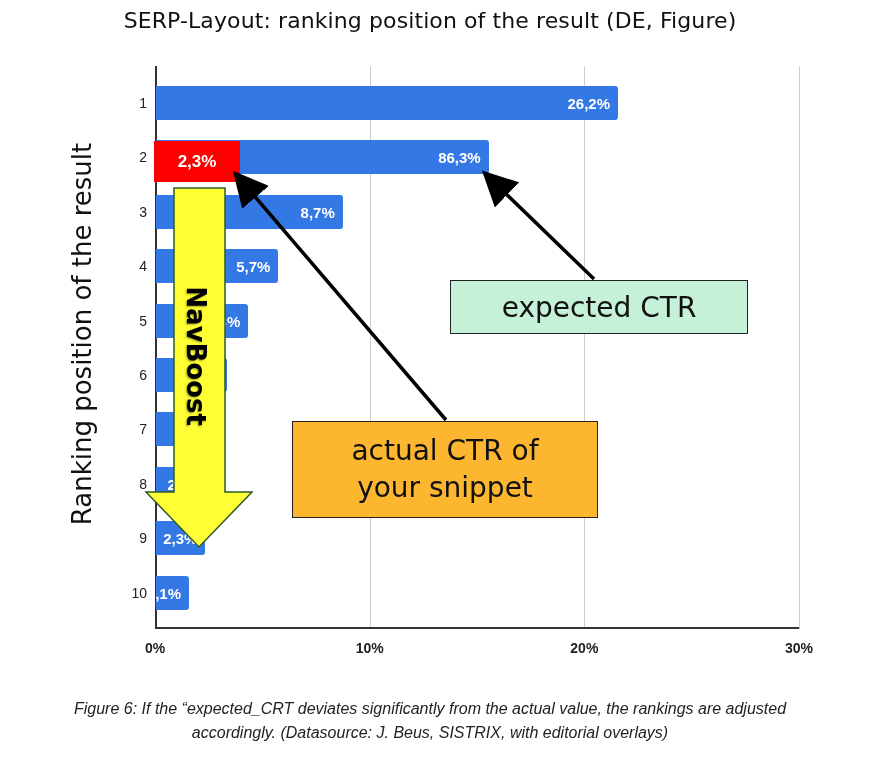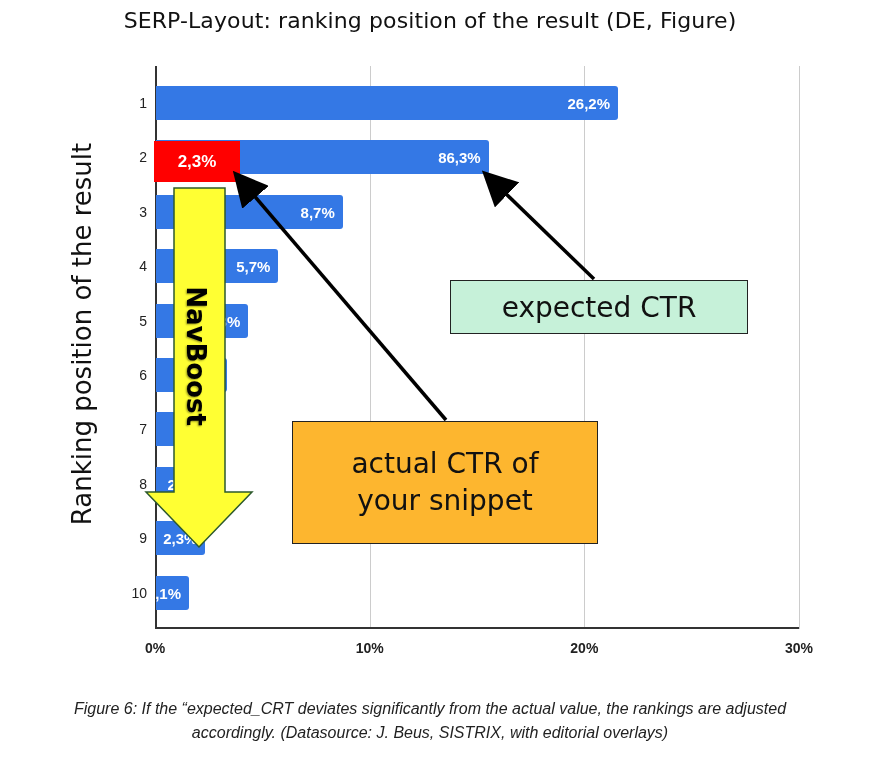--- a/index.html
+++ b/index.html
@@ -11,21 +11,21 @@
     .axis-y { position: absolute; left: 0; top: 0; bottom: 0; width: 2px; background: #333; }
     .axis-x { position: absolute; left: 0; right: 0; bottom: 0; height: 2px; background: #333; }
     .cat { position: absolute; left: -40px; width: 32px; text-align: right; font-size: 14px; color: #222; transform: translateY(-50%); }
     .bar { position: absolute; left: 1px; height: 34px; background: #3478e5; border-radius: 0 3px 3px 0; transform: translateY(-50%); }
     .bar-label { position: absolute; right: 8px; top: 50%; transform: translateY(-50%); color: #fff; font-weight: bold; font-size: 15px; white-space: nowrap; }
     .xtick { position: absolute; top: 574px; font-size: 14px; font-weight: bold; color: #222; transform: translateX(-50%); }
     .red-box { position: absolute; left: 154px; top: 141px; width: 86px; height: 41px; background: #ff0000; color: #fff; font-weight: bold; font-size: 17px; display: flex; align-items: center; justify-content: center; }
     .overlay-svg { position: absolute; left: 0; top: 0; }
     .navboost-text { position: absolute; left: 196px; top: 356px; transform: translate(-50%, -50%) rotate(90deg); font-family: "DejaVu Sans", sans-serif; font-weight: bold; font-size: 26px; color: #000; white-space: nowrap; text-shadow: 1px 1px 2px rgba(0,0,0,0.4); }
     .box-expected { position: absolute; left: 444px; top: 280px; width: 298px; height: 54px; background: #c6f1d9; border: 1.5px solid #222; display: flex; align-items: center; justify-content: center; font-family: "DejaVu Sans", sans-serif; font-size: 28px; color: #111; box-sizing: border-box; margin-left: 6px; }
-    .box-actual { position: absolute; left: 292px; top: 421px; width: 306px; height: 123px; background: #fdb62f; border: 1.5px solid #222; display: flex; flex-direction: column; align-items: center; justify-content: center; font-family: "DejaVu Sans", sans-serif; font-size: 28px; color: #111; box-sizing: border-box; line-height: 1.3; }
+    .box-actual { position: absolute; left: 292px; top: 421px; width: 306px; height: 97px; background: #fdb62f; border: 1.5px solid #222; display: flex; flex-direction: column; align-items: center; justify-content: center; font-family: "DejaVu Sans", sans-serif; font-size: 28px; color: #111; box-sizing: border-box; line-height: 1.3; }
     .caption { position: absolute; left: 0; top: 697px; width: 860px; text-align: center; font-family: "Liberation Sans", sans-serif; font-style: italic; font-size: 16px; color: #222; line-height: 24px; }
   </style>
 </head>
 <body>
 
 <div class="title">SERP-Layout: ranking position of the result (DE, Figure)</div>
 <div class="ylabel">Ranking position of the result</div>
 
 <div class="plot" id="plot">
     <div class="gridline" style="left: 644px;"></div>

